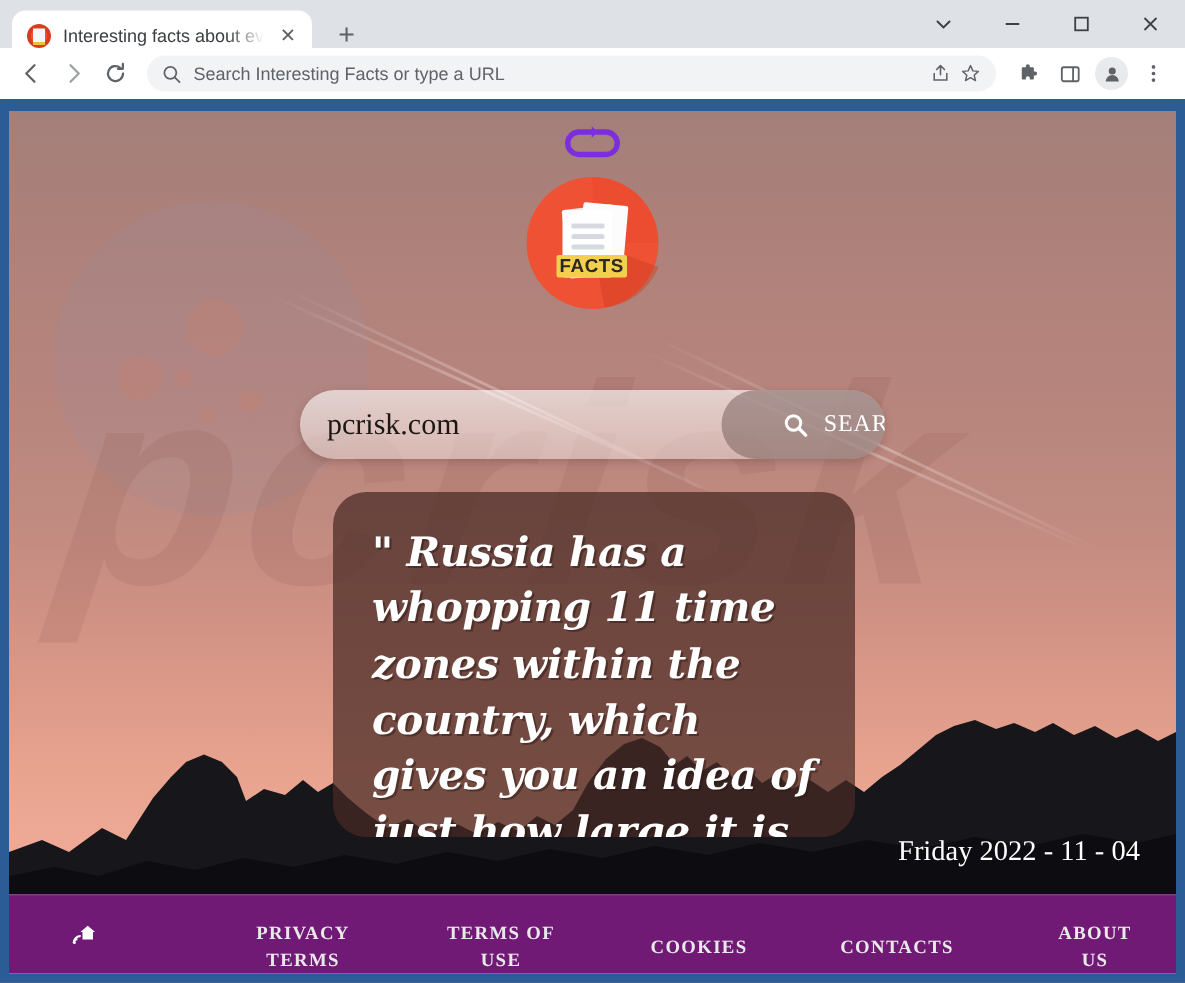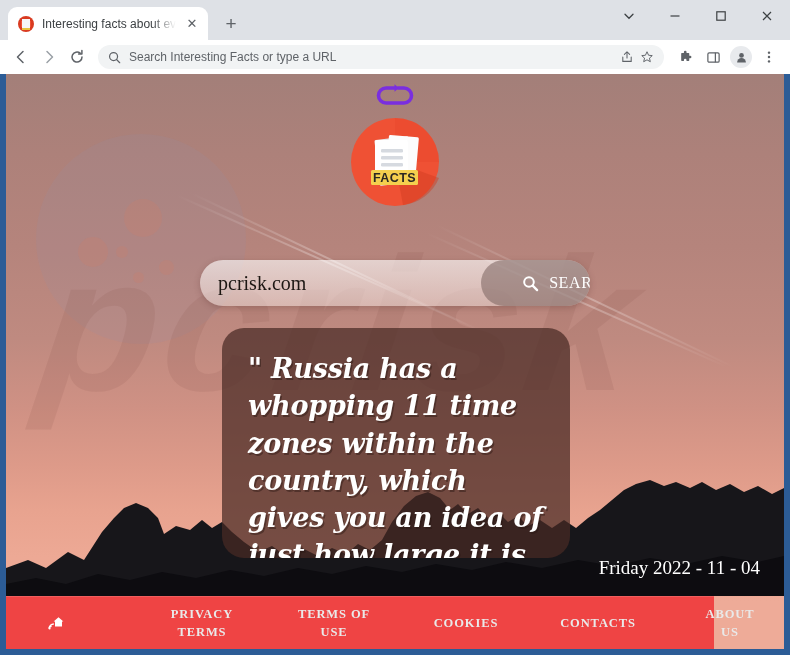--- a/index.html
+++ b/index.html
@@ -71,21 +71,21 @@
     display: flex; align-items: flex-start; height: 100%;
   }
   .win-btn {
     width: 46px; height: 32px;
     display: flex; align-items: center; justify-content: center;
     color: #3c4043; font-size: 12px;
   }
 
   
   .toolbar {
-    position: absolute; left: 0; top: 40px;
+    position: absolute; left: 0; top: 32px;
     width: 790px; height: 34px;
     background: #ffffff;
     display: flex; align-items: center;
     padding: 0 8px;
     gap: 2px;
   }
   .tb-icon {
     width: 26px; height: 26px; flex: 0 0 26px;
     display: flex; align-items: center; justify-content: center;
     color: #5f6368;
@@ -258,24 +258,24 @@
     letter-spacing: 0.5px;
   }
   .clock-date {
     font-family: "Liberation Serif", serif;
     font-size: 19px; color: #ffffff; margin-top: 10px;
   }
 
   
   .footer {
     position: absolute; left: 0; bottom: 0;
-    width: 708px; height: 53px;
-    background: #ef4444;
+    width: 778px; height: 53px;
+    background: #701a75;
     border-top: 1px solid rgba(255,255,255,0.14);
-    display: flex; align-items: center;
+    display: flex; align-items: flex-end;
   }
   .footer-icon {
     position: absolute; left: 40px; top: 50%;
     transform: translateY(-50%);
     width: 20px; height: 20px;
     display: flex; align-items: center; justify-content: center;
   }
   .footer-links {
     display: flex; align-items: center;
     margin-left: 130px;

